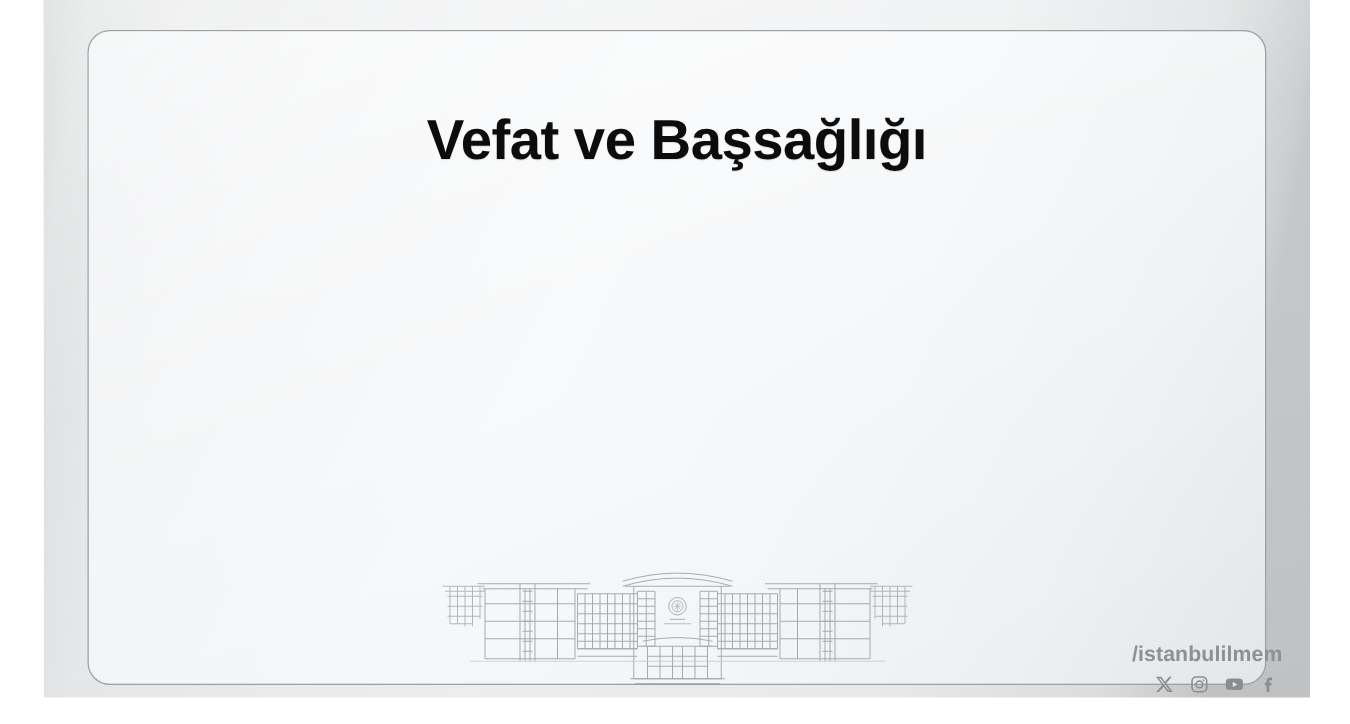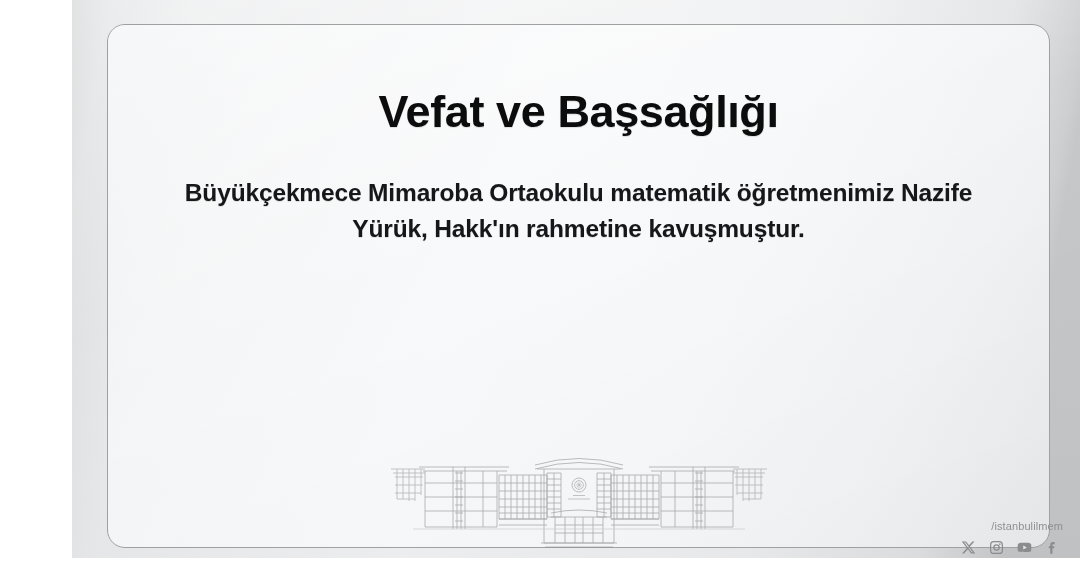--- a/index.html
+++ b/index.html
@@ -13,21 +13,20 @@
     overflow: hidden;
     font-family: "Liberation Sans", sans-serif;
   }
 
   
   .stage {
     position: relative;
     width: 896px;
     height: 579px;
     background: #ffffff;
-    margin-left: 37px;
   }
 
   
   .slide {
     position: absolute;
     left: 35px;
     top: 0px;
     width: 1013px;
     height: 558px;
     background:
@@ -132,22 +131,22 @@
 
   
   .social-wrap {
     position: absolute;
     right: 22px;
     bottom: 2px;
     text-align: right;
     z-index: 6;
   }
   .handle {
-    font-size: 11px;
-    font-weight: 400;
+    font-size: 17px;
+    font-weight: 700;
     color: #8e9092;
     letter-spacing: 0.1px;
     line-height: 1;
     margin-bottom: 7px;
     white-space: nowrap;
   }
   .social-icons {
     display: flex;
     align-items: center;
     justify-content: flex-end;
@@ -169,21 +168,20 @@
 
 <div class="stage">
 
   <div class="slide">
 
     <div class="card">
 
       <div class="title">Vefat ve Başsağlığı</div>
 
       <div class="body-block">
-        <p class="para first">Büyükçekmece Mimaroba Ortaokulu matematik öğretmenimiz Nazife Yürük, Hakk'ın rahmetine kavuşmuştur.</p>
       </div>
 
       <div class="building">
         <svg viewBox="0 0 400 106" xmlns="http://www.w3.org/2000/svg" fill="none" stroke="#8b8d90" stroke-width="0.8" vector-effect="non-scaling-stroke">
 
           <g stroke="#9b9da0">
             <path d="M12 26 L46 26"></path>
             <path d="M18 26 L18 56 M24 26 L24 56 M30 26 L30 58 M36 26 L36 58 M42 26 L42 52"></path>
             <path d="M16 34 L44 34 M16 42 L44 42 M16 50 L42 50"></path>
             <path d="M18 56 L36 56 M14 30 L46 30"></path>

